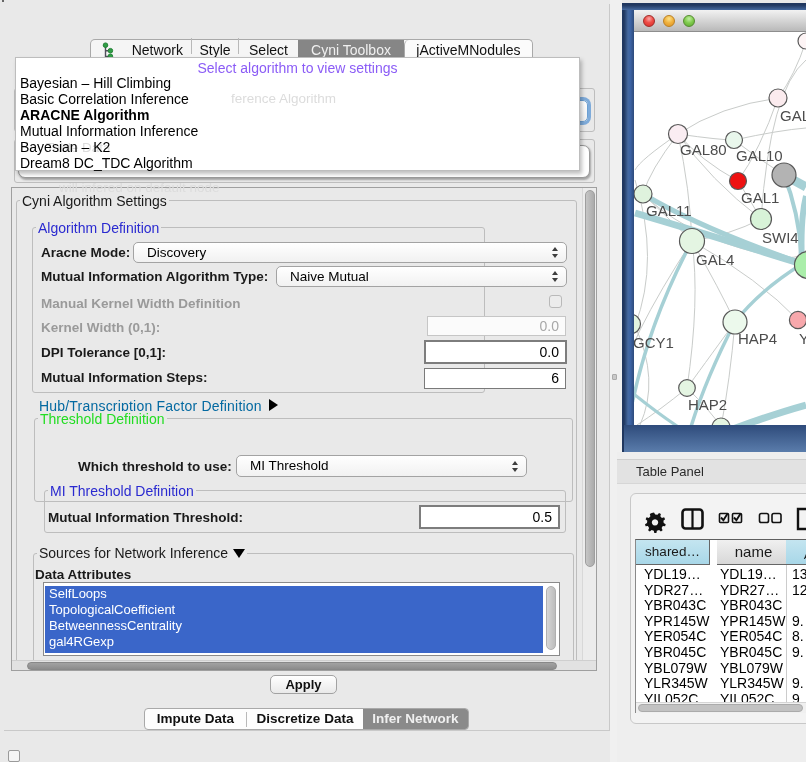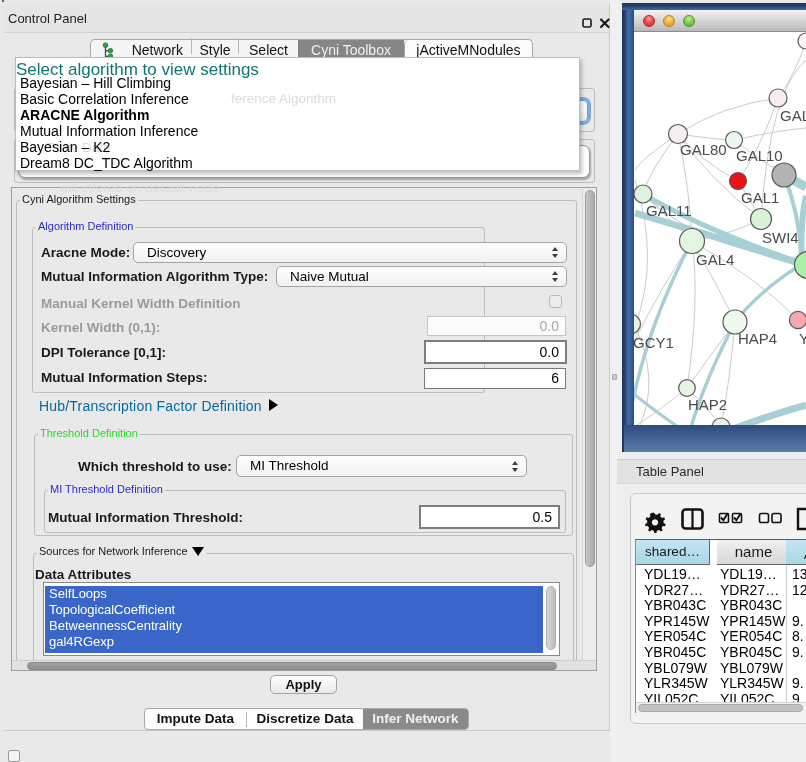--- a/index.html
+++ b/index.html
@@ -20,28 +20,28 @@
   border:1px solid #a9a9a9; border-bottom:none; border-radius:5px 5px 0 0; display:flex; align-items:flex-start;
   font-size:14px; color:#111; }
 #toptabs .seg { height:22px; line-height:21px; white-space:nowrap; text-align:center; }
 #toptabs .sep { width:1px; height:16px; background:#b9b9b9; margin-top:-2px;}
 #toptabs .sel { background:#868686; color:#f0f0f0; }
 
 
 #popup { left:15px; top:57px; width:565px; height:114px; background:#ffffff;
   border:1px solid #bdbdbd; box-shadow:2px 3px 4px rgba(0,0,0,0.25); z-index:50;
   font-size:13px; color:#000; }
-#popup .hint { position:absolute; top:2px; left:0; width:100%; color:#0f766e; font-size:17px; }
+#popup .hint { position:absolute; top:2px; left:0; width:100%; text-align:center; color:#8b5cf6; font-size:14px; }
 #popup .it { position:absolute; left:4px; font-size:14px; }
 #popup .gh { position:absolute; color:#dcdcdc; font-size:13.5px; }
 
 
 .grp { position:absolute; border:1px solid #bdbdbd; border-radius:3px; }
 .grp > .ttl { position:absolute; top:-8px; left:3px; background:#e9e9e9;
-  padding:0 2px; font-size:11px; white-space:nowrap; }
+  padding:0 2px; font-size:14px; white-space:nowrap; }
 
 
 .combo { position:absolute; background:linear-gradient(#ffffff,#f1f1f1);
   border:1px solid #a3a3a3; border-radius:5px; font-size:13.5px; color:#000; }
 .combo span.txt { position:absolute; left:13px; top:50%; transform:translateY(-54%); }
 .combo .arr { position:absolute; right:8px; top:50%; width:6px; height:11px; margin-top:-5.5px; }
 .combo .arr:before { content:""; position:absolute; left:0; top:0;
   border-left:3px solid transparent; border-right:3px solid transparent;
   border-bottom:4.2px solid #3d3d3d; }
 .combo .arr:after { content:""; position:absolute; left:0; bottom:0;
@@ -75,27 +75,20 @@
   border:1px solid #c8c8c8; border-radius:6px; }
 </style>
 </head>
 <body>
 <div id="stage">
 
   <div class="abs" style="left:610px; top:0; width:12px; height:762px; background:#f0f0f0;"></div>
   <div class="abs" style="left:617px; top:452px; width:189px; height:310px; background:#eeeeee;"></div>
 
   <div id="cp" class="abs">
-    <div id="cp-title" class="abs">
-        <span>Control Panel</span>
-      <svg style="position:absolute; left:578px; top:14px;" width="30" height="11" viewBox="0 0 30 11">
-          <rect x="1" y="1" width="8" height="8" rx="1.5" fill="none" stroke="#1b1b1b" stroke-width="1.6"></rect>
-          <path d="M19,1.5 L26.5,9 M26.5,1.5 L19,9" stroke="#1b1b1b" stroke-width="2.2" fill="none" stroke-linecap="round"></path>
-        </svg>
-    </div>
     <div id="toptabs" class="abs">
       <div class="seg" style="width:100px; text-align:right; padding-right:8px;"><svg width="12" height="19" viewBox="0 0 12 19" style="position:absolute; left:11px; top:1px;">
             <g stroke="#50505c" stroke-width="1.4" fill="none">
               <path d="M3.5,6 L3.5,15.5 L6.5,15.5 M3.5,9.7 L6.5,9.7"></path>
             </g>
             <g stroke="#1e7c31" stroke-width="0.9">
               <circle cx="3.5" cy="4.2" r="2.3" fill="#2f9e45"></circle>
               <circle cx="8.4" cy="9.7" r="2.3" fill="#2f9e45"></circle>
               <circle cx="8.4" cy="15.3" r="2.3" fill="#2f9e45"></circle>
             </g>
@@ -139,21 +132,21 @@
       <div class="glab" style="left:29px; top:132px;">Kernel Width (0,1):</div>
       <div class="fld" style="left:415px; top:128px; width:139px; height:20px; border:1px solid #c6c6c6; background:#fbfbfb; color:#a8a8a8; line-height:18px;">0.0</div>
       <div class="blab" style="left:29px; top:157px;">DPI Tolerance [0,1]:</div>
       <div class="fld" style="left:412px; top:152px; width:143px; height:24px; border:2px solid #7d7d7d; color:#000; line-height:20px;">0.0</div>
       <div class="blab" style="left:29px; top:182px;">Mutual Information Steps:</div>
       <div class="fld" style="left:412px; top:180px; width:142px; height:21px; border:1px solid #7a7a7a; color:#000; line-height:19px;">6</div>
 
       <div class="abs" style="left:27px; top:210px; font-size:14px; letter-spacing:0.2px; color:#0369a1;">Hub/Transcription Factor Definition</div>
       <div class="abs" style="left:257px; top:211px; width:0; height:0; border-top:6px solid transparent; border-bottom:6px solid transparent; border-left:9px solid #000;"></div>
 
-      <div class="grp" style="left:22px; top:246px; width:539px; height:102px;">
+      <div class="grp" style="left:22px; top:230px; width:539px; height:84px;">
         <span class="ttl" style="color:#22dd22;">Threshold Definition</span>
       </div>
       <div class="blab" style="left:66px; top:271px;">Which threshold to use:</div>
       <div class="combo" style="left:224px; top:267px; width:291px; height:22px;">
           <span class="txt">MI Threshold</span>
           <span class="arr"></span>
         </div>
 
       <div class="grp" style="left:32px; top:302px; width:522px; height:43px;">
         <span class="ttl" style="color:#2a2ad0;">MI Threshold Definition</span>

